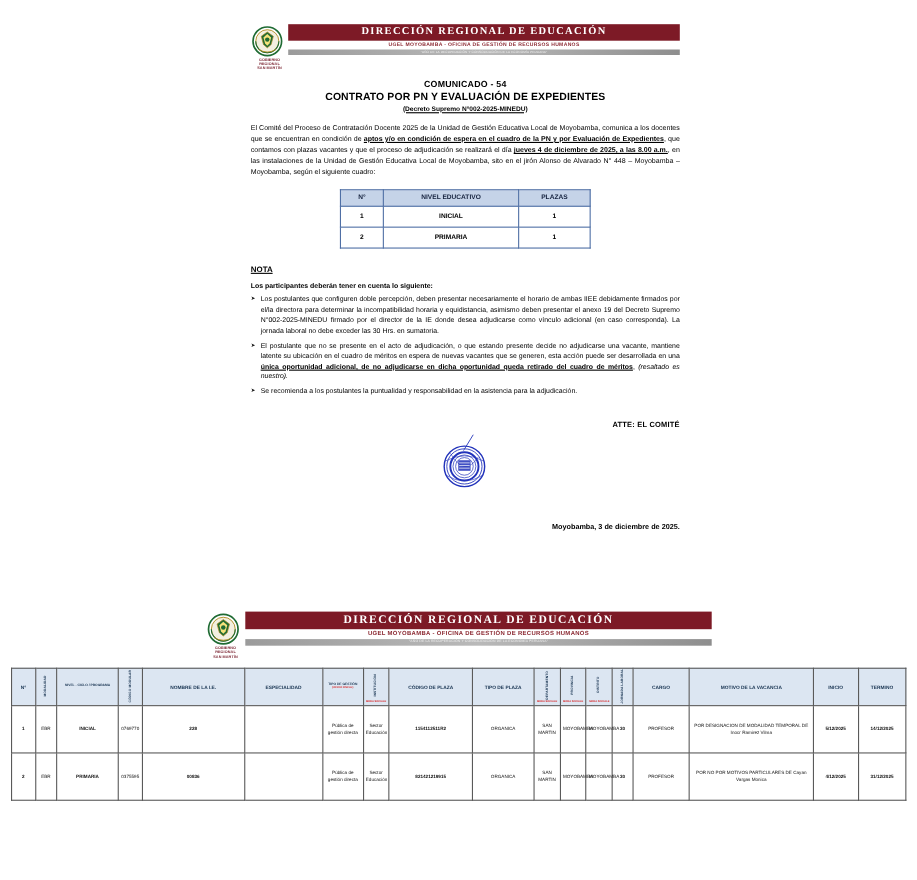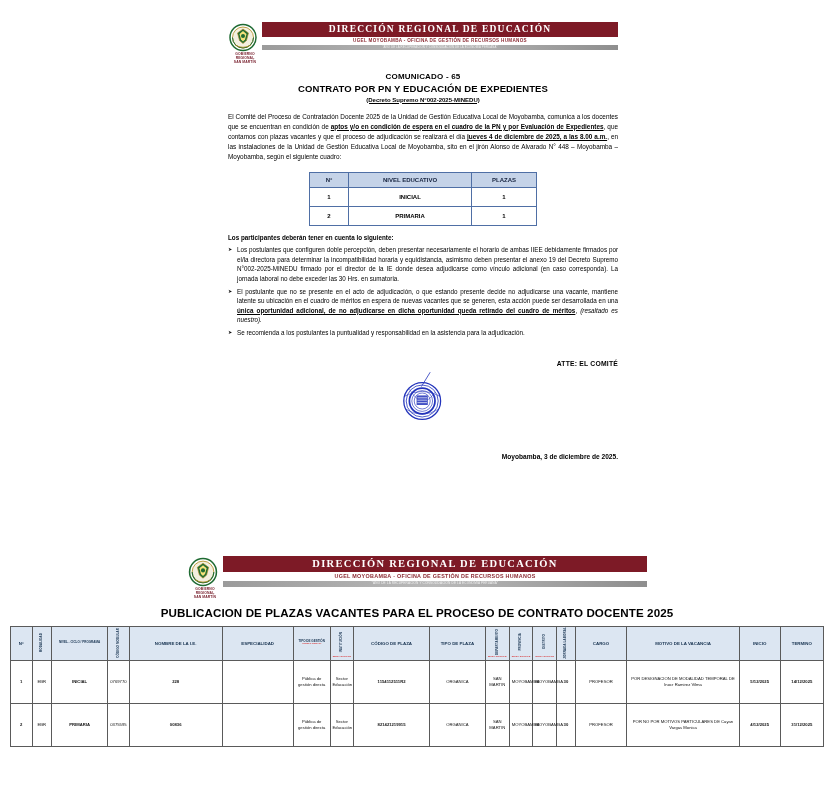--- a/index.html
+++ b/index.html
@@ -139,22 +139,22 @@
         <div class="crest-label">GOBIERNO REGIONAL</div>
         <div class="crest-label l2">SAN MARTÍN</div>
       </div>
       <div class="lh-right">
         <div class="lh-bar">DIRECCIÓN REGIONAL DE EDUCACIÓN</div>
         <div class="lh-sub">UGEL MOYOBAMBA - OFICINA DE GESTIÓN DE RECURSOS HUMANOS</div>
         <div class="lh-grad">"AÑO DE LA RECUPERACIÓN Y CONSOLIDACIÓN DE LA ECONOMÍA PERUANA"</div>
       </div>
     </div>
 
-    <div class="t-com">COMUNICADO - 65</div>
-    <div class="t-ctr">CONTRATO POR PN Y EDUCACIÓN DE EXPEDIENTES</div>
+    <div class="t-com">COMUNICADO - 54</div>
+    <div class="t-ctr">CONTRATO POR PN Y EVALUACIÓN DE EXPEDIENTES</div>
     <div class="t-ds"><span>(Decreto Supremo N°002-2025-MINEDU)</span></div>
 
     <div class="body-p"><span>El Comité del Proceso de Contratación Docente 2025 de la Unidad de Gestión Educativa Local de Moyobamba, comunica a los docentes que se encuentran en condición de </span><b><u>aptos y/o en condición de espera en el cuadro de la PN y por Evaluación de Expedientes</u></b><span>, que contamos con plazas vacantes y que el proceso de adjudicación se realizará el día </span><b><u>jueves 4 de diciembre de 2025, a las 8.00 a.m.</u></b><span>, en las instalaciones de la Unidad de Gestión Educativa Local de Moyobamba, sito en el jirón Alonso de Alvarado N° 448 – Moyobamba – Moyobamba, según el siguiente cuadro:</span></div>
 
     <div class="plaza-wrap">
       <table class="plaza">
         <thead>
           <tr>
             <th class="c-n">N°</th>
             <th class="c-niv">NIVEL EDUCATIVO</th>
@@ -169,20 +169,21 @@
           </tr>
           <tr>
             <td>2</td>
             <td>PRIMARIA</td>
             <td>1</td>
           </tr>
         </tbody>
       </table>
     </div>
 
+    <div class="nota-t">NOTA</div>
     <div class="nota-lead">Los participantes deberán tener en cuenta lo siguiente:</div>
 
     <ul class="nota">
       <li><span>Los postulantes que configuren doble percepción, deben presentar necesariamente el horario de ambas IIEE debidamente firmados por el/la directora para determinar la incompatibilidad horaria y equidistancia, asimismo deben presentar el anexo 19 del Decreto Supremo N°002-2025-MINEDU firmado por el director de la IE donde desea adjudicarse como vínculo adicional (en caso corresponda). La jornada laboral no debe exceder las 30 Hrs. en sumatoria.</span></li>
       <li><span>El postulante que no se presente en el acto de adjudicación, o que estando presente decide no adjudicarse una vacante, mantiene latente su ubicación en el cuadro de méritos en espera de nuevas vacantes que se generen, esta acción puede ser desarrollada en una </span><b><u>única oportunidad adicional, de no adjudicarse en dicha oportunidad queda retirado del cuadro de méritos</u></b><span>, </span><i>(resaltado es nuestro).</i></li>
       <li><span>Se recomienda a los postulantes la puntualidad y responsabilidad en la asistencia para la adjudicación.</span></li>
     </ul>
 
     <div class="atte">ATTE: EL COMITÉ</div>
 
@@ -227,21 +228,20 @@
         <div class="crest-label">GOBIERNO REGIONAL</div>
         <div class="crest-label l2">SAN MARTÍN</div>
       </div>
       <div class="lh-right">
         <div class="lh-bar">DIRECCIÓN REGIONAL DE EDUCACIÓN</div>
         <div class="lh-sub">UGEL MOYOBAMBA - OFICINA DE GESTIÓN DE RECURSOS HUMANOS</div>
         <div class="lh-grad">"AÑO DE LA RECUPERACIÓN Y CONSOLIDACIÓN DE LA ECONOMÍA PERUANA"</div>
       </div>
     </div>
 
-    <div class="p2-t1">PUBLICACION DE PLAZAS VACANTES PARA EL PROCESO DE CONTRATO DOCENTE 2025</div>
 
     <div class="vac-wrap">
       <table class="vac">
         <colgroup>
           <col style="width:20px">
             <col style="width:18px">
             <col style="width:52px">
             <col style="width:20px">
           <col style="width:86px">
             <col style="width:66px">

